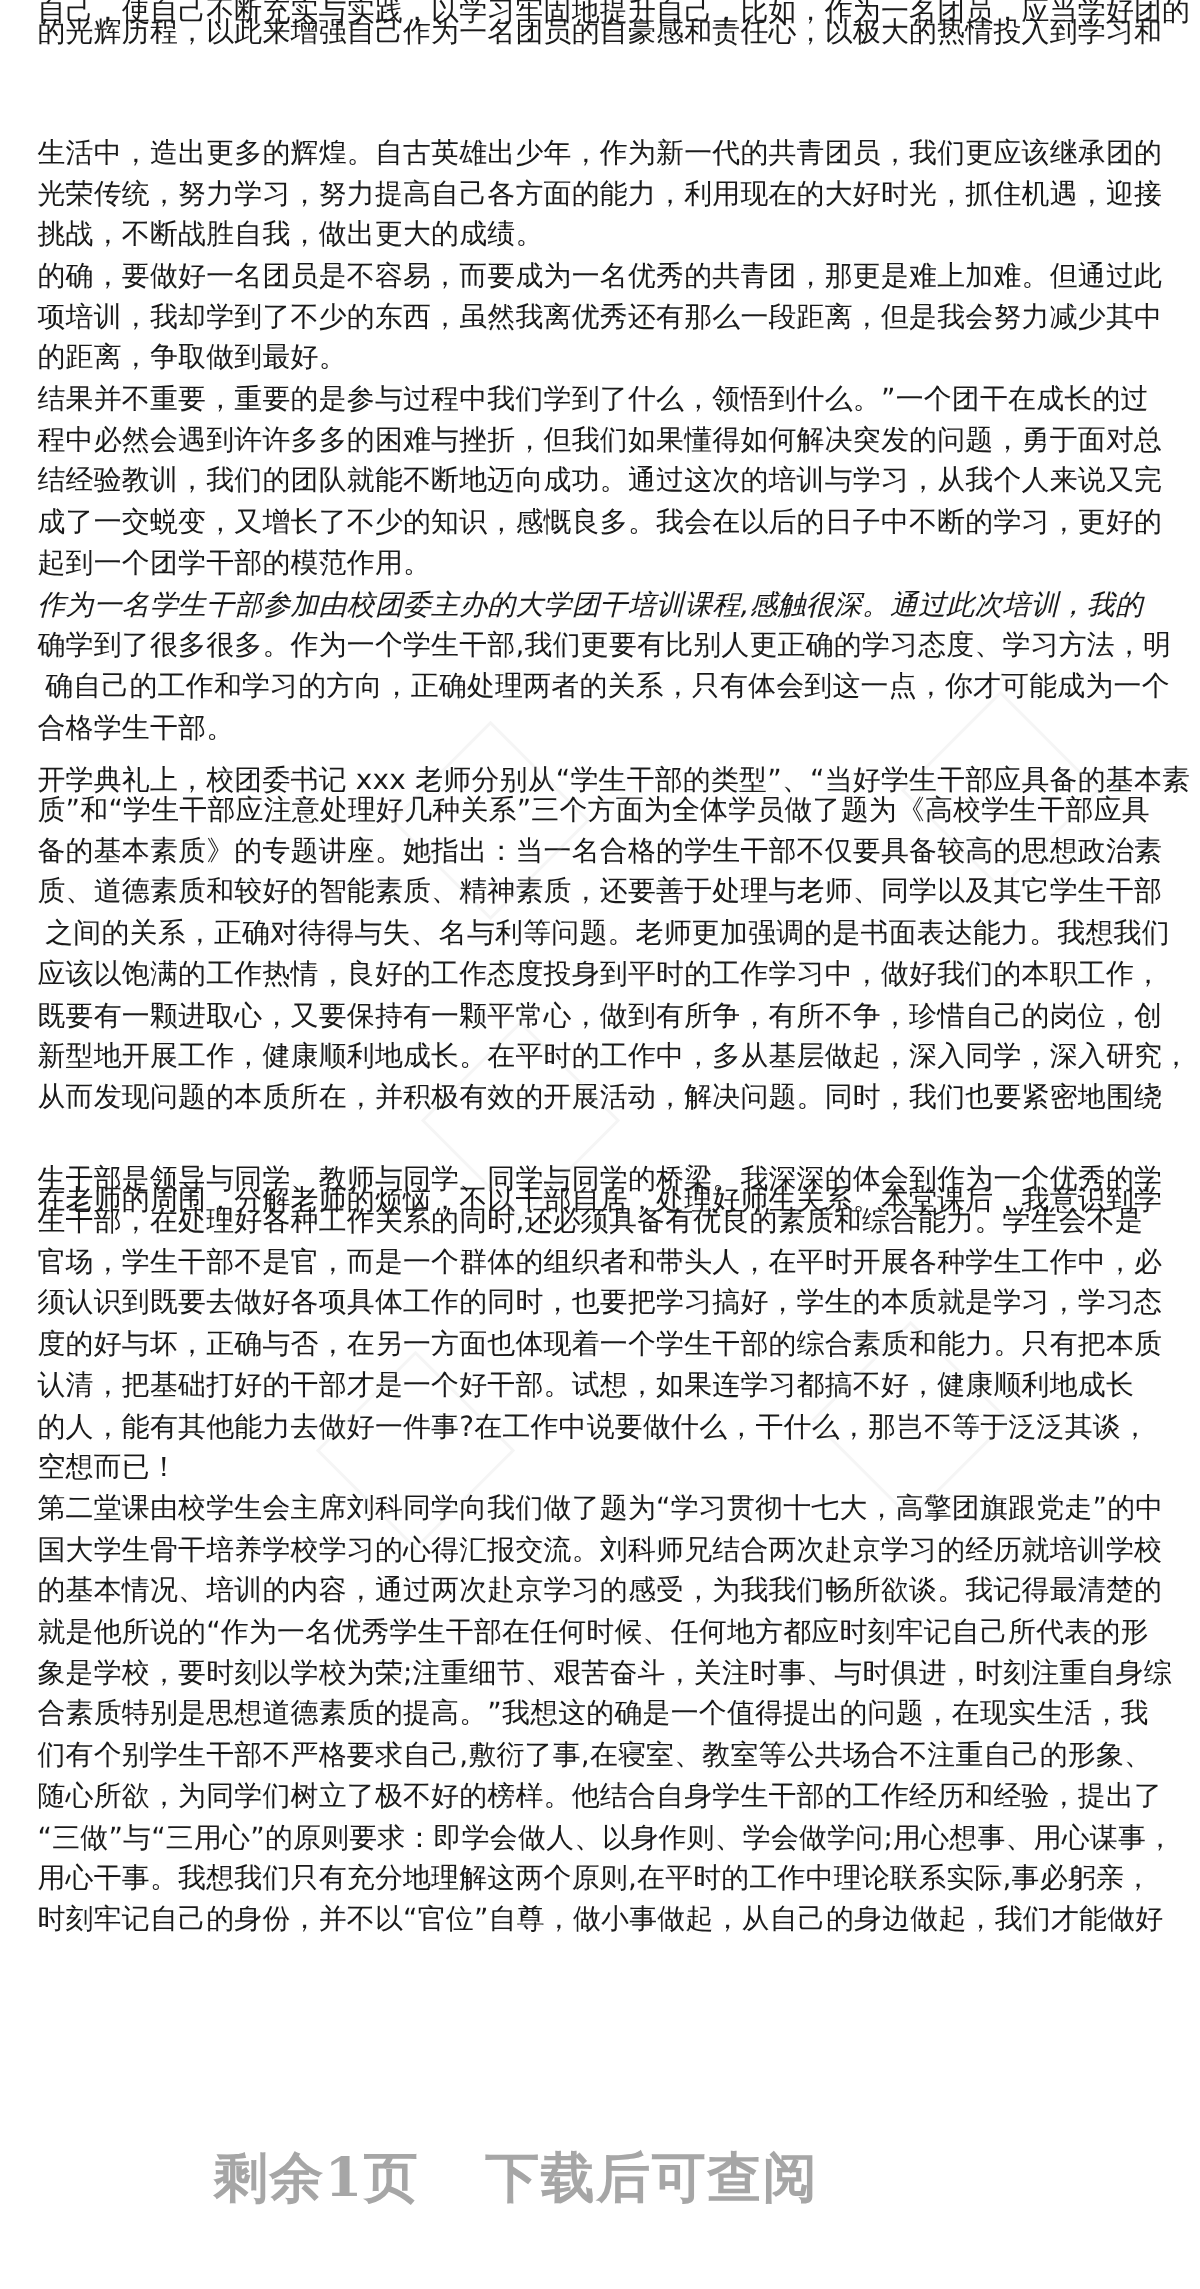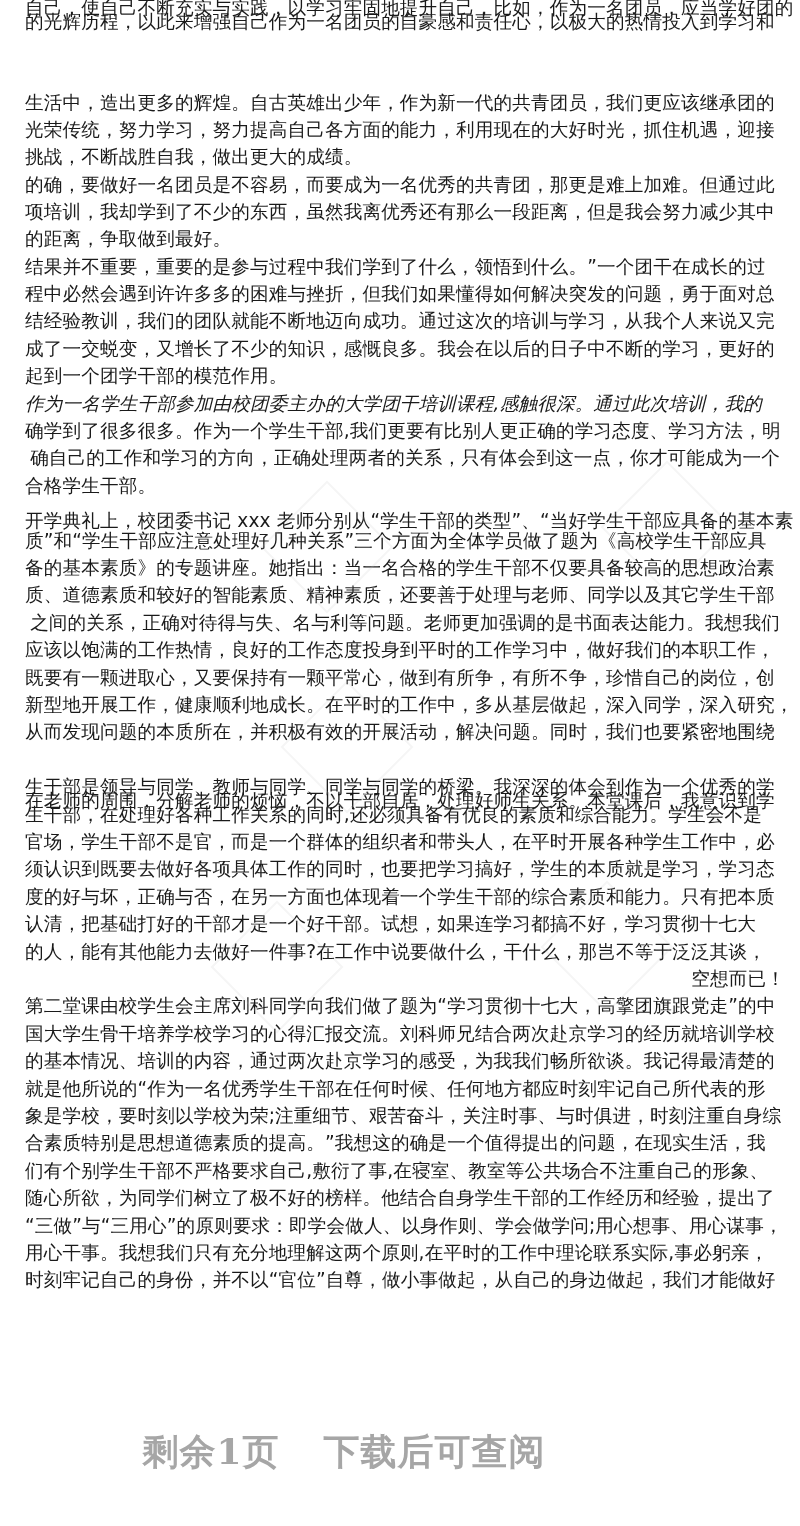--- a/index.html
+++ b/index.html
@@ -45,23 +45,23 @@
     <div class="line" style="top: 636px;">应该以饱满的工作热情，良好的工作态度投身到平时的工作学习中，做好我们的本职工作，</div>
     <div class="line" style="top: 664px;">既要有一颗进取心，又要保持有一颗平常心，做到有所争，有所不争，珍惜自己的岗位，创</div>
     <div class="line" style="top: 691px;">新型地开展工作，健康顺利地成长。在平时的工作中，多从基层做起，深入同学，深入研究，</div>
     <div class="line" style="top: 718px;">从而发现问题的本质所在，并积极有效的开展活动，解决问题。同时，我们也要紧密地围绕</div>
     <div class="line" style="top: 746px; margin-top: 41px;">在老师的周围，分解老师的烦恼，不以干部自居，处理好师生关系。本堂课后，我意识到学</div>
     <div class="line" style="top: 773px;">生干部是领导与同学、教师与同学、同学与同学的桥梁。我深深的体会到作为一个优秀的学</div>
     <div class="line" style="top: 801px;">生干部，在处理好各种工作关系的同时,还必须具备有优良的素质和综合能力。学生会不是</div>
     <div class="line" style="top: 828px;">官场，学生干部不是官，而是一个群体的组织者和带头人，在平时开展各种学生工作中，必</div>
     <div class="line" style="top: 855px;">须认识到既要去做好各项具体工作的同时，也要把学习搞好，学生的本质就是学习，学习态</div>
     <div class="line" style="top: 883px;">度的好与坏，正确与否，在另一方面也体现着一个学生干部的综合素质和能力。只有把本质</div>
-    <div class="line" style="top: 910px;">认清，把基础打好的干部才是一个好干部。试想，如果连学习都搞不好，学习贯彻十七大</div>
+    <div class="line" style="top: 910px;">认清，把基础打好的干部才是一个好干部。试想，如果连学习都搞不好，健康顺利地成长</div>
     <div class="line" style="top: 938px;">的人，能有其他能力去做好一件事?在工作中说要做什么，干什么，那岂不等于泛泛其谈，</div>
-    <div class="line" style="top: 965px; text-align: right;">空想而已！</div>
+    <div class="line" style="top: 965px;">空想而已！</div>
     <div class="line" style="top: 992px;">第二堂课由校学生会主席刘科同学向我们做了题为“学习贯彻十七大，高擎团旗跟党走”的中</div>
     <div class="line" style="top: 1020px;">国大学生骨干培养学校学习的心得汇报交流。刘科师兄结合两次赴京学习的经历就培训学校</div>
     <div class="line" style="top: 1047px;">的基本情况、培训的内容，通过两次赴京学习的感受，为我我们畅所欲谈。我记得最清楚的</div>
     <div class="line" style="top: 1075px;">就是他所说的“作为一名优秀学生干部在任何时候、任何地方都应时刻牢记自己所代表的形</div>
     <div class="line" style="top: 1102px;">象是学校，要时刻以学校为荣;注重细节、艰苦奋斗，关注时事、与时俱进，时刻注重自身综</div>
     <div class="line" style="top: 1129px;">合素质特别是思想道德素质的提高。”我想这的确是一个值得提出的问题，在现实生活，我</div>
     <div class="line" style="top: 1157px;">们有个别学生干部不严格要求自己,敷衍了事,在寝室、教室等公共场合不注重自己的形象、</div>
     <div class="line" style="top: 1184px;">随心所欲，为同学们树立了极不好的榜样。他结合自身学生干部的工作经历和经验，提出了</div>
     <div class="line" style="top: 1212px;">“三做”与“三用心”的原则要求：即学会做人、以身作则、学会做学问;用心想事、用心谋事，</div>
     <div class="line" style="top: 1239px;">用心干事。我想我们只有充分地理解这两个原则,在平时的工作中理论联系实际,事必躬亲，</div>

